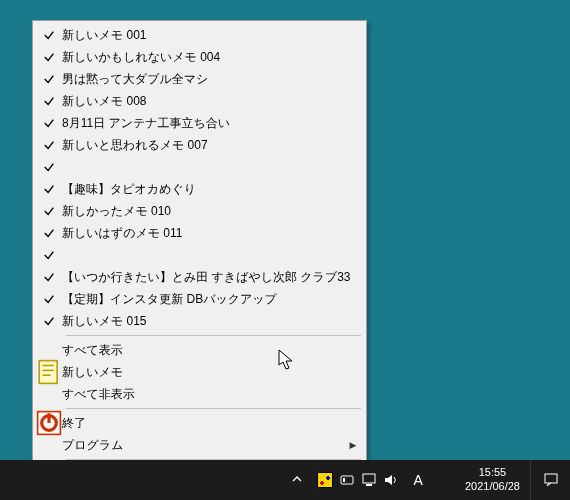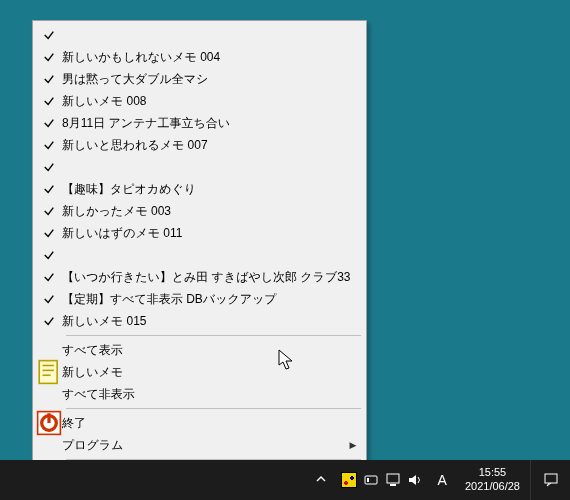--- a/index.html
+++ b/index.html
@@ -55,21 +55,21 @@
     align-items: center;
     color: #fff;
     font-size: 11px;
   }
   .tray { margin-left: auto; display: flex; align-items: center; height: 100%; }
   .tray-chevron { padding: 0 8px; color: #ddd; cursor: default; }
   .tray-icon { width: 16px; height: 16px; margin: 0 3px; display:inline-flex; align-items:center; justify-content:center; }
   .tray-icons { display:flex; align-items:center; padding:0 4px; }
   .ime { padding: 0 8px; font-size: 14px; cursor: default; }
   .clock { padding: 0 10px; line-height: 1.25; text-align:center; cursor: default; }
-  .clock div { white-space: nowrap; }
+  .clock div { white-space: nowrap; margin-left: 24px; }
   .notif { width: 40px; height: 100%; display:flex; align-items:center; justify-content:center; cursor:default; border-left:1px solid #333; }
   
   .pixel-app {
     width:16px; height:16px;
     background:
       linear-gradient(#000,#000) 0 0/16px 1px no-repeat,
       linear-gradient(#000,#000) 0 15px/16px 1px no-repeat,
       linear-gradient(#000,#000) 0 0/1px 16px no-repeat,
       linear-gradient(#000,#000) 15px 0/1px 16px no-repeat,
       radial-gradient(circle at 5px 11px,#d00 2px,transparent 2px),
@@ -81,20 +81,21 @@
 <body>
 
 <div class="context-menu">
   <div>
       <div class="menu-item">
         <span class="icon-col check-icon">
           <svg viewBox="0 0 14 14">
             <path d="M2 7 L6 11 L12 3" fill="none" stroke="#000" stroke-width="1.6"></path>
           </svg>
         </span>
+        <span class="menu-label">新しいメモ 001</span>
       </div>
       <div class="menu-item">
         <span class="icon-col check-icon">
           <svg viewBox="0 0 14 14">
             <path d="M2 7 L6 11 L12 3" fill="none" stroke="#000" stroke-width="1.6"></path>
           </svg>
         </span>
         <span class="menu-label">新しいかもしれないメモ 004</span>
       </div>
       <div class="menu-item">
@@ -143,21 +144,21 @@
           </svg>
         </span>
         <span class="menu-label">【趣味】タピオカめぐり</span>
       </div>
       <div class="menu-item">
         <span class="icon-col check-icon">
           <svg viewBox="0 0 14 14">
             <path d="M2 7 L6 11 L12 3" fill="none" stroke="#000" stroke-width="1.6"></path>
           </svg>
         </span>
-        <span class="menu-label">新しかったメモ 003</span>
+        <span class="menu-label">新しかったメモ 010</span>
       </div>
       <div class="menu-item">
         <span class="icon-col check-icon">
           <svg viewBox="0 0 14 14">
             <path d="M2 7 L6 11 L12 3" fill="none" stroke="#000" stroke-width="1.6"></path>
           </svg>
         </span>
         <span class="menu-label">新しいはずのメモ 011</span>
       </div>
       <div class="menu-item">
@@ -174,21 +175,21 @@
           </svg>
         </span>
         <span class="menu-label">【いつか行きたい】とみ田 すきばやし次郎 クラブ33</span>
       </div>
       <div class="menu-item">
         <span class="icon-col check-icon">
           <svg viewBox="0 0 14 14">
             <path d="M2 7 L6 11 L12 3" fill="none" stroke="#000" stroke-width="1.6"></path>
           </svg>
         </span>
-        <span class="menu-label">【定期】すべて非表示 DBバックアップ</span>
+        <span class="menu-label">【定期】インスタ更新 DBバックアップ</span>
       </div>
       <div class="menu-item">
         <span class="icon-col check-icon">
           <svg viewBox="0 0 14 14">
             <path d="M2 7 L6 11 L12 3" fill="none" stroke="#000" stroke-width="1.6"></path>
           </svg>
         </span>
         <span class="menu-label">新しいメモ 015</span>
       </div>
     </div>

